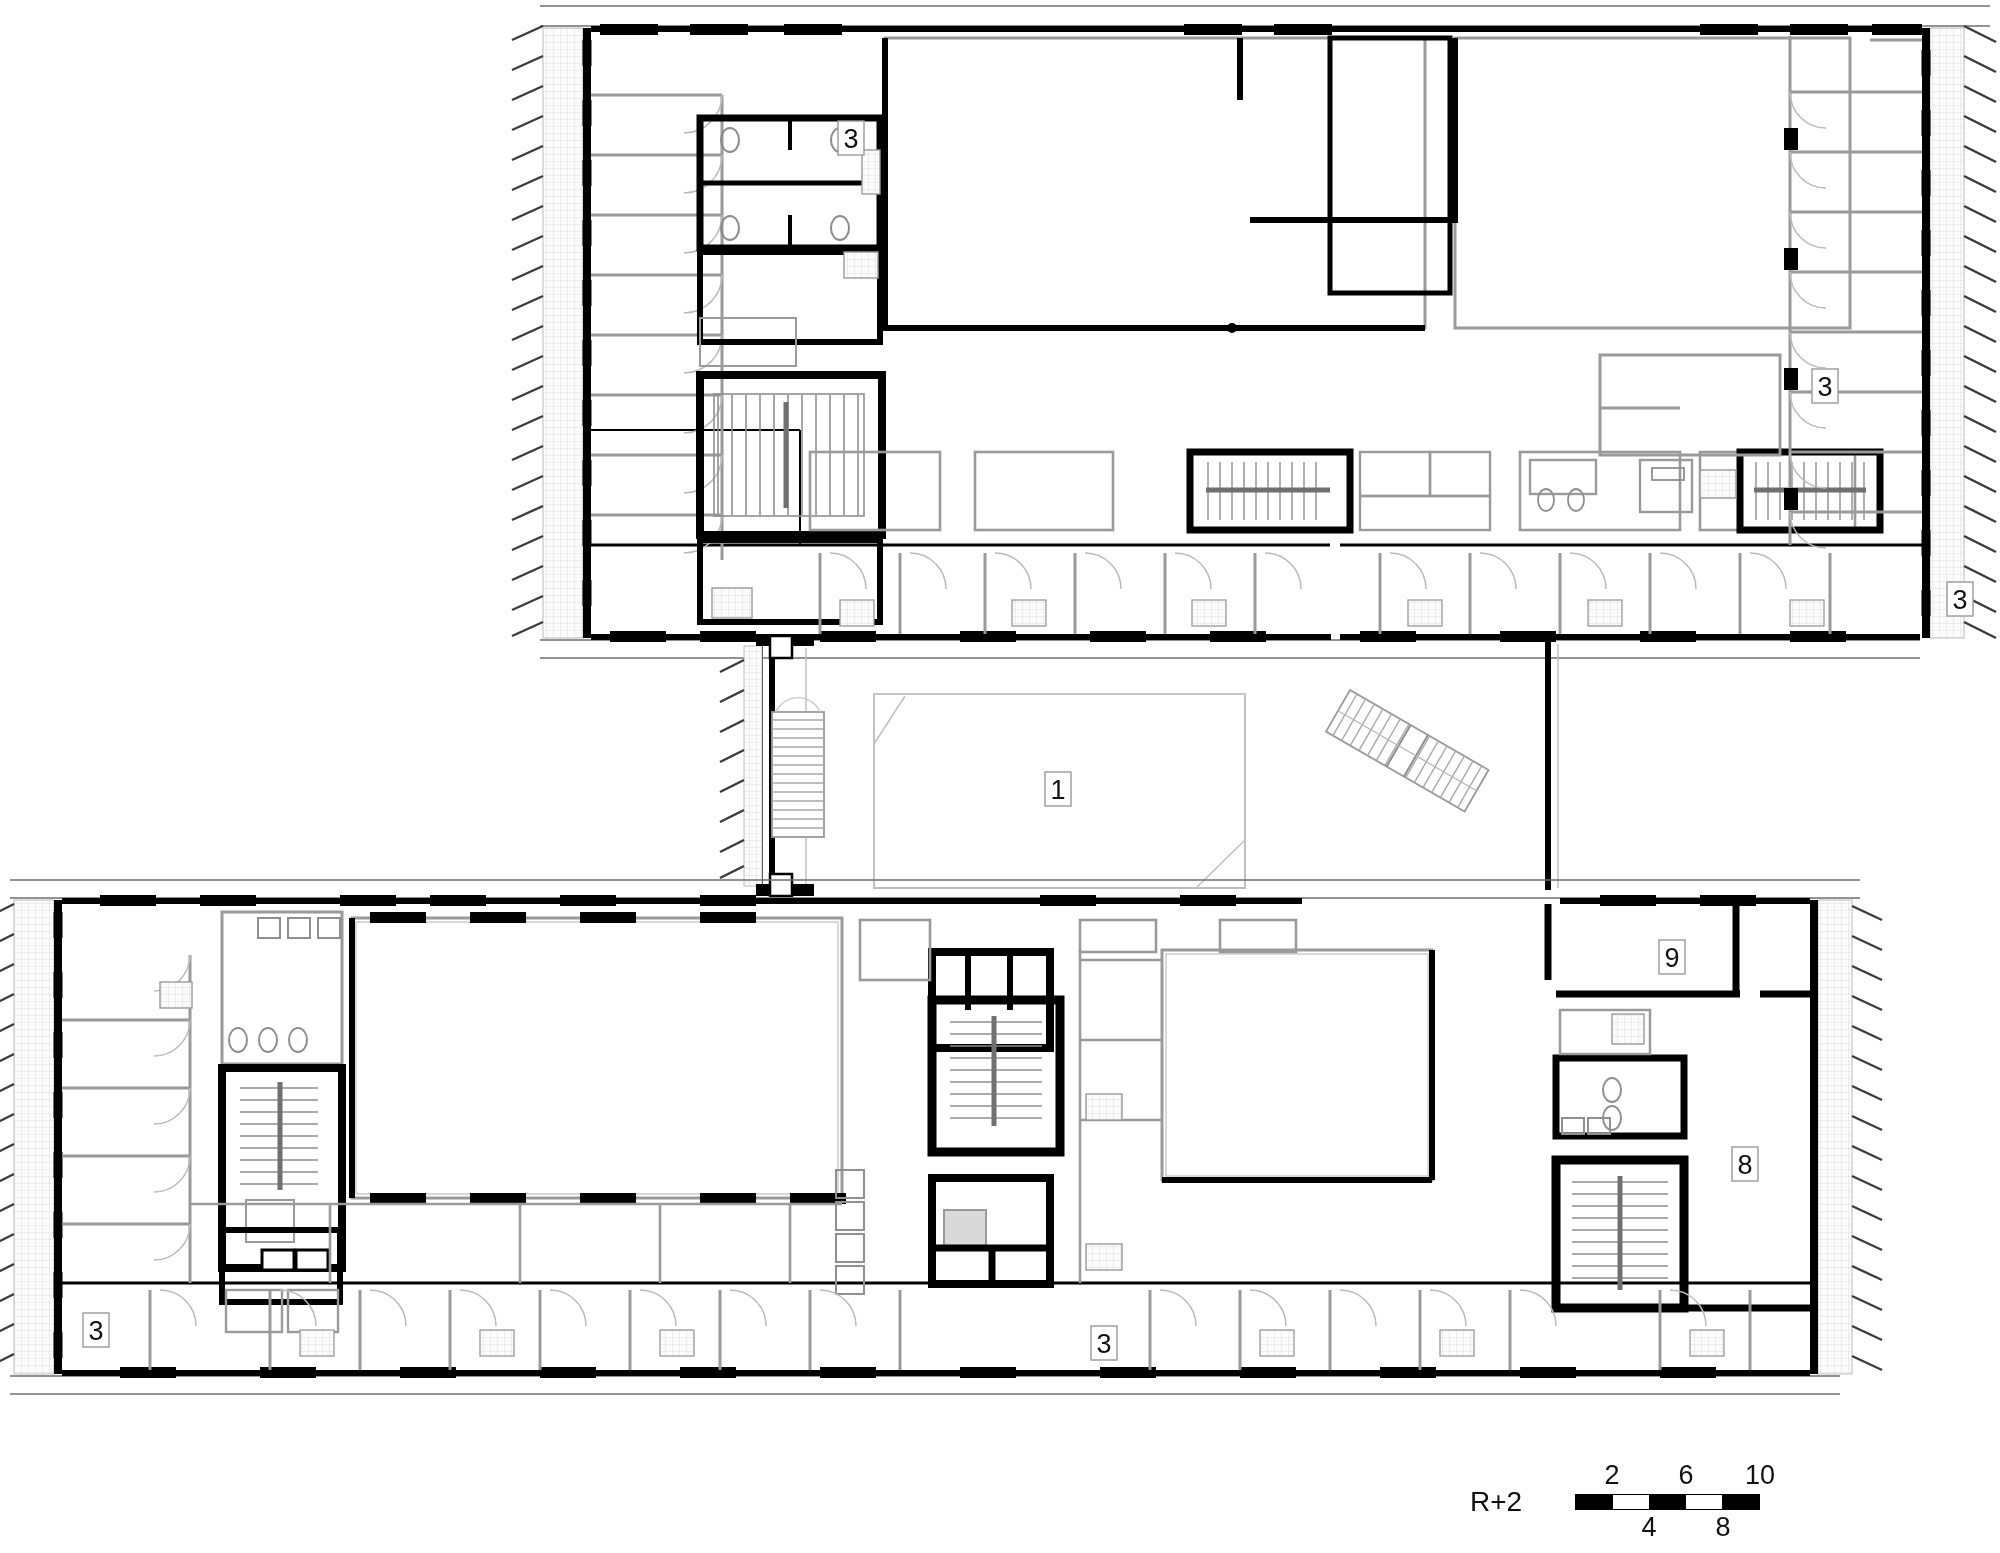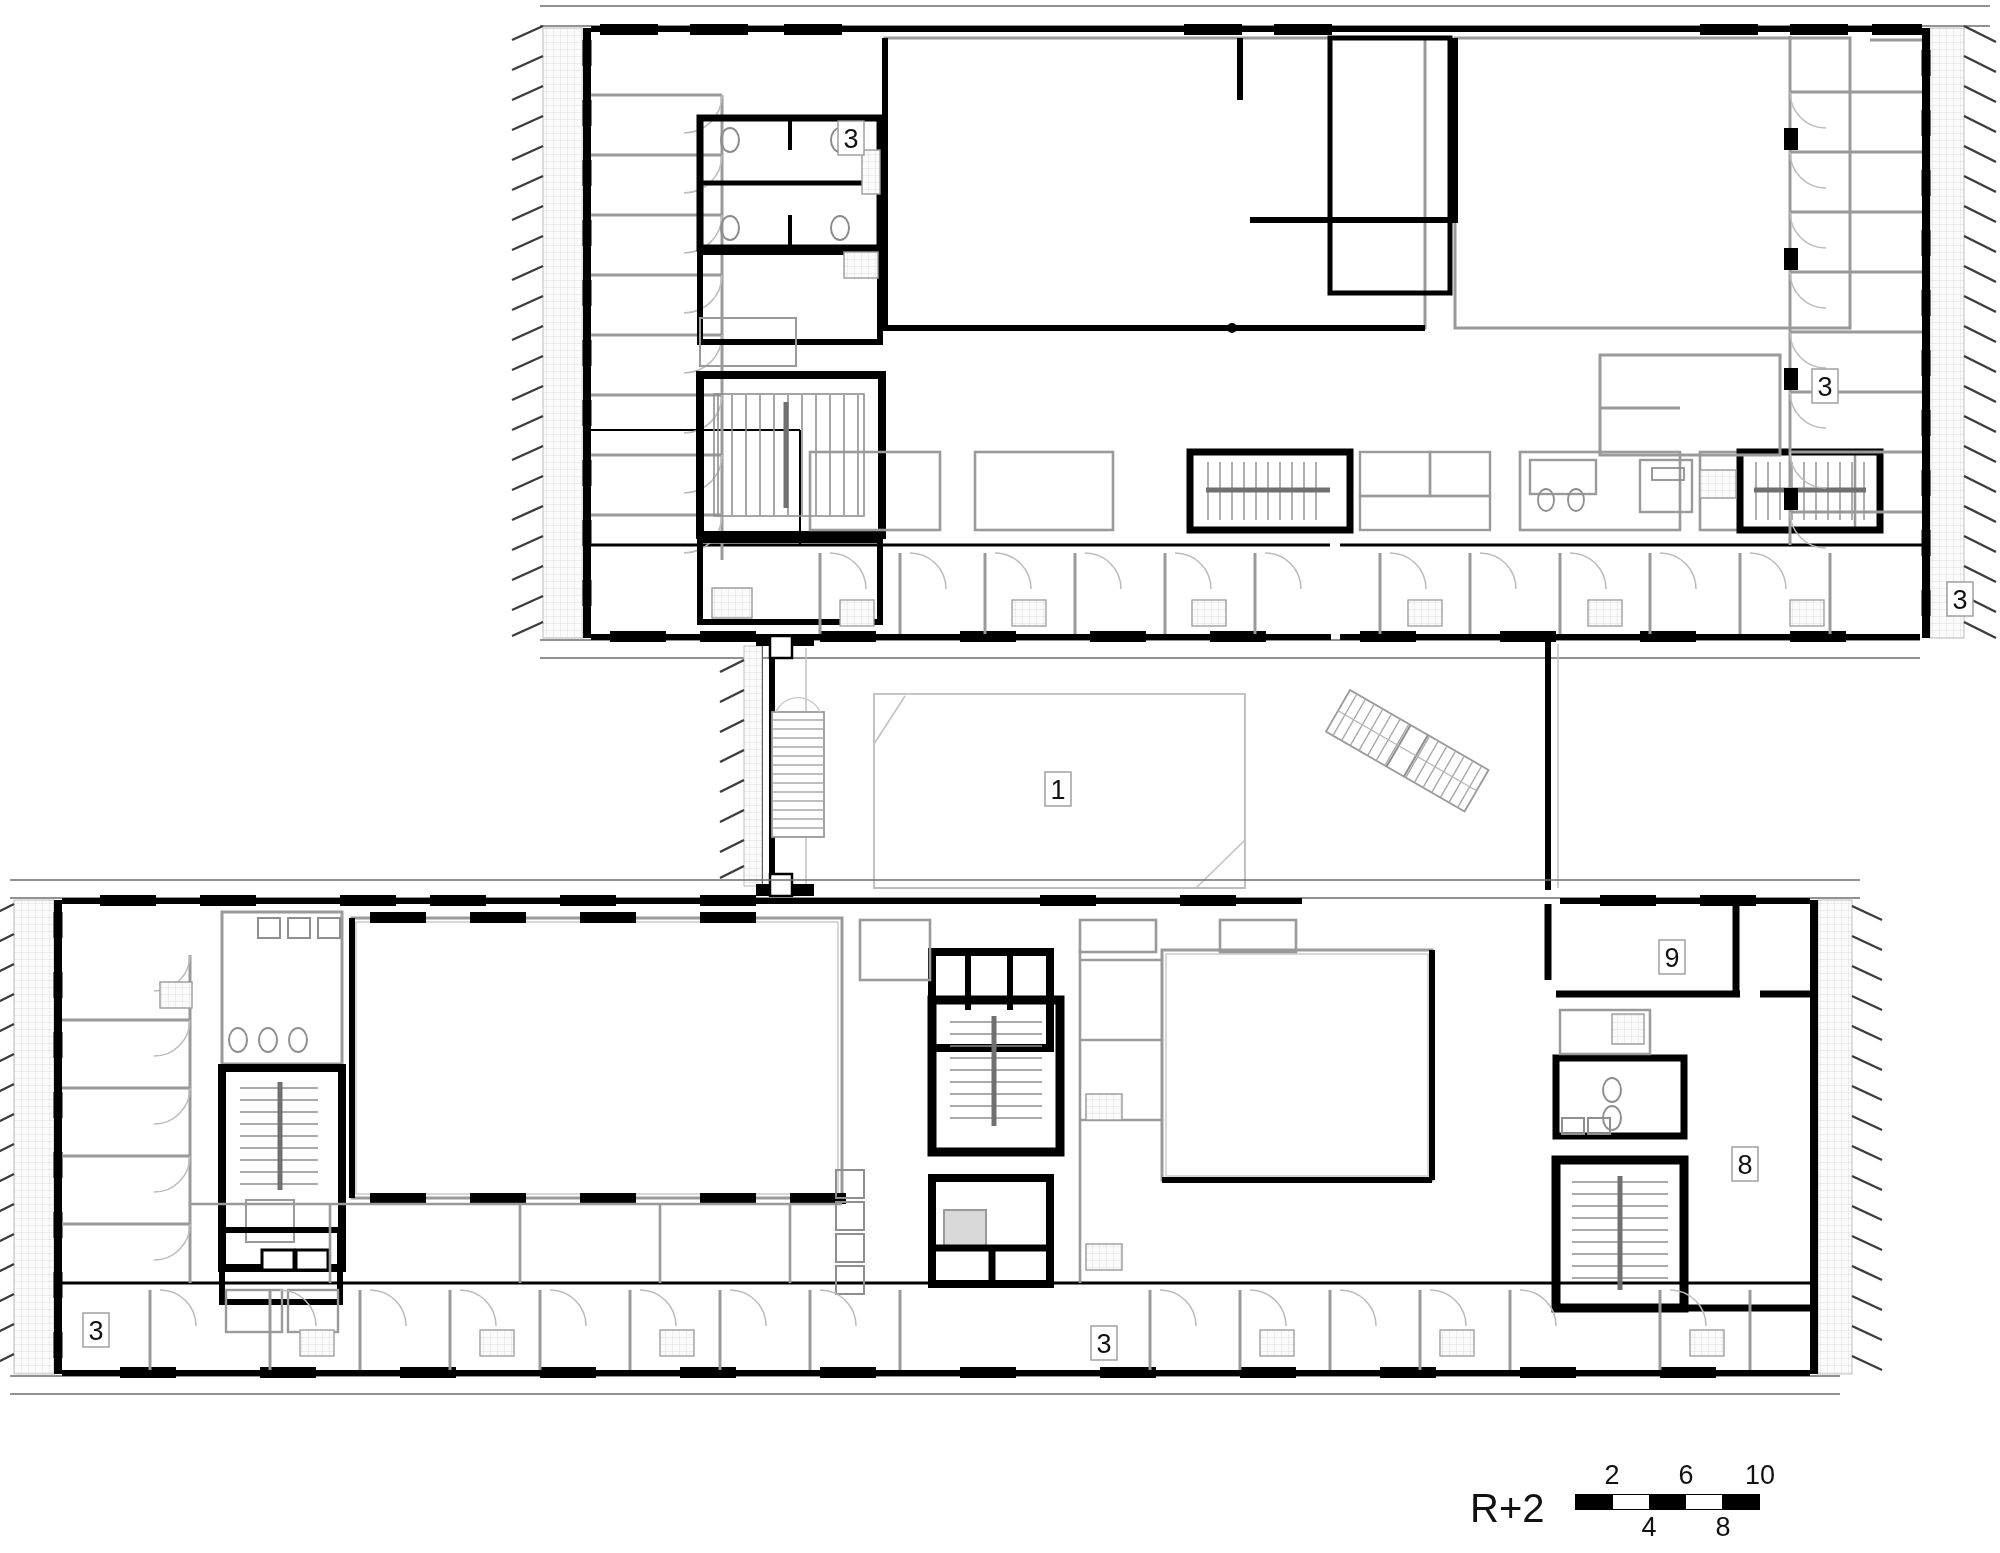--- a/index.html
+++ b/index.html
@@ -3,21 +3,21 @@
 <meta charset="utf-8">
 <title>R+2 Floor Plan</title>
 <style>
   html,body{margin:0;padding:0;background:#ffffff;}
   body{font-family:"Liberation Sans", sans-serif;}
   #plan-root{position:relative;width:2000px;height:1553px;background:#ffffff;overflow:hidden;}
   #plan-svg{position:absolute;left:0;top:0;width:2000px;height:1553px;display:block;}
 
   
   #scalebar-block{position:absolute;left:1470px;top:1468px;width:480px;height:78px;}
-  #floor-level-label{position:absolute;left:0px;top:18px;font-size:40px;color:#111;letter-spacing:0px;white-space:nowrap;}
+  #floor-level-label{position:absolute;left:0px;top:18px;font-size:28px;color:#111;letter-spacing:0px;white-space:nowrap;}
   #scale-graphic{position:absolute;left:105px;top:26px;width:185px;height:16px;border:1px solid #000;box-sizing:border-box;background:#fff;}
   .scale-seg{position:absolute;top:0;height:14px;}
   .scale-seg.dark{background:#000;}
   .scale-seg.light{background:#ffffff;}
   .scale-num{position:absolute;font-size:27px;color:#111;text-align:center;}
   .scale-num.above{top:-8px;}
   .scale-num.below{top:44px;}
 </style>
 </head>
 <body>

